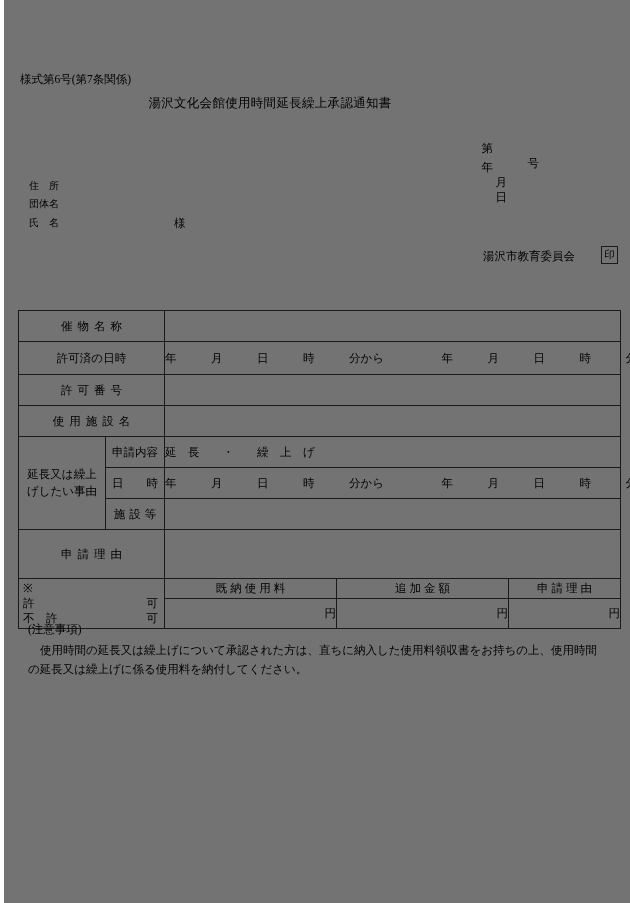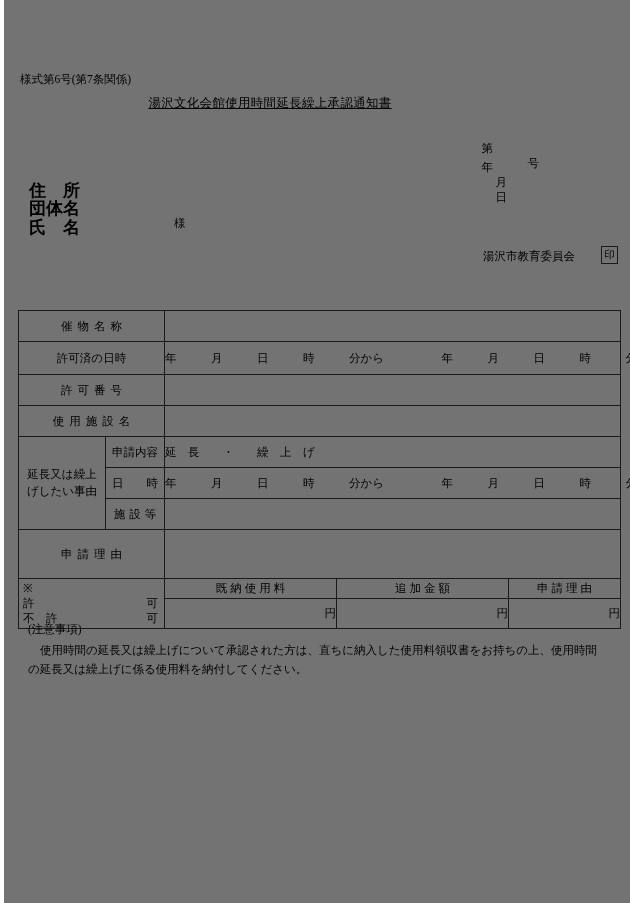--- a/index.html
+++ b/index.html
@@ -33,44 +33,42 @@
     white-space: nowrap;
   }
   .doc-title {
     position: absolute;
     left: 0; top: 95px;
     width: 532px;
     text-align: center;
     font-size: 12.5px;
     letter-spacing: 0.3px;
     white-space: nowrap;
-    text-decoration: underline;
   }
   .numline {
     position: absolute;
     right: 14px;
     width: 150px;
     text-align: left;
     font-size: 11.5px;
     white-space: pre;
   }
   .numline.a { top: 129px; }
   .numline.b { top: 148px; }
   .numline .inner {
     display: inline-block;
     margin-left: 14px;
   }
 
   
   .addr {
     position: absolute;
     left: 25px;
-    font-size: 17px;
-    white-space: pre;
-    font-weight: bold;
+    font-size: 10px;
+    white-space: pre;
   }
   .addr.l1 { top: 179px; }
   .addr.l2 { top: 197px; }
   .addr.l3 { top: 216px; }
   .sama {
     position: absolute;
     left: 170px;
     top: 216px;
     font-size: 11.5px;
   }

